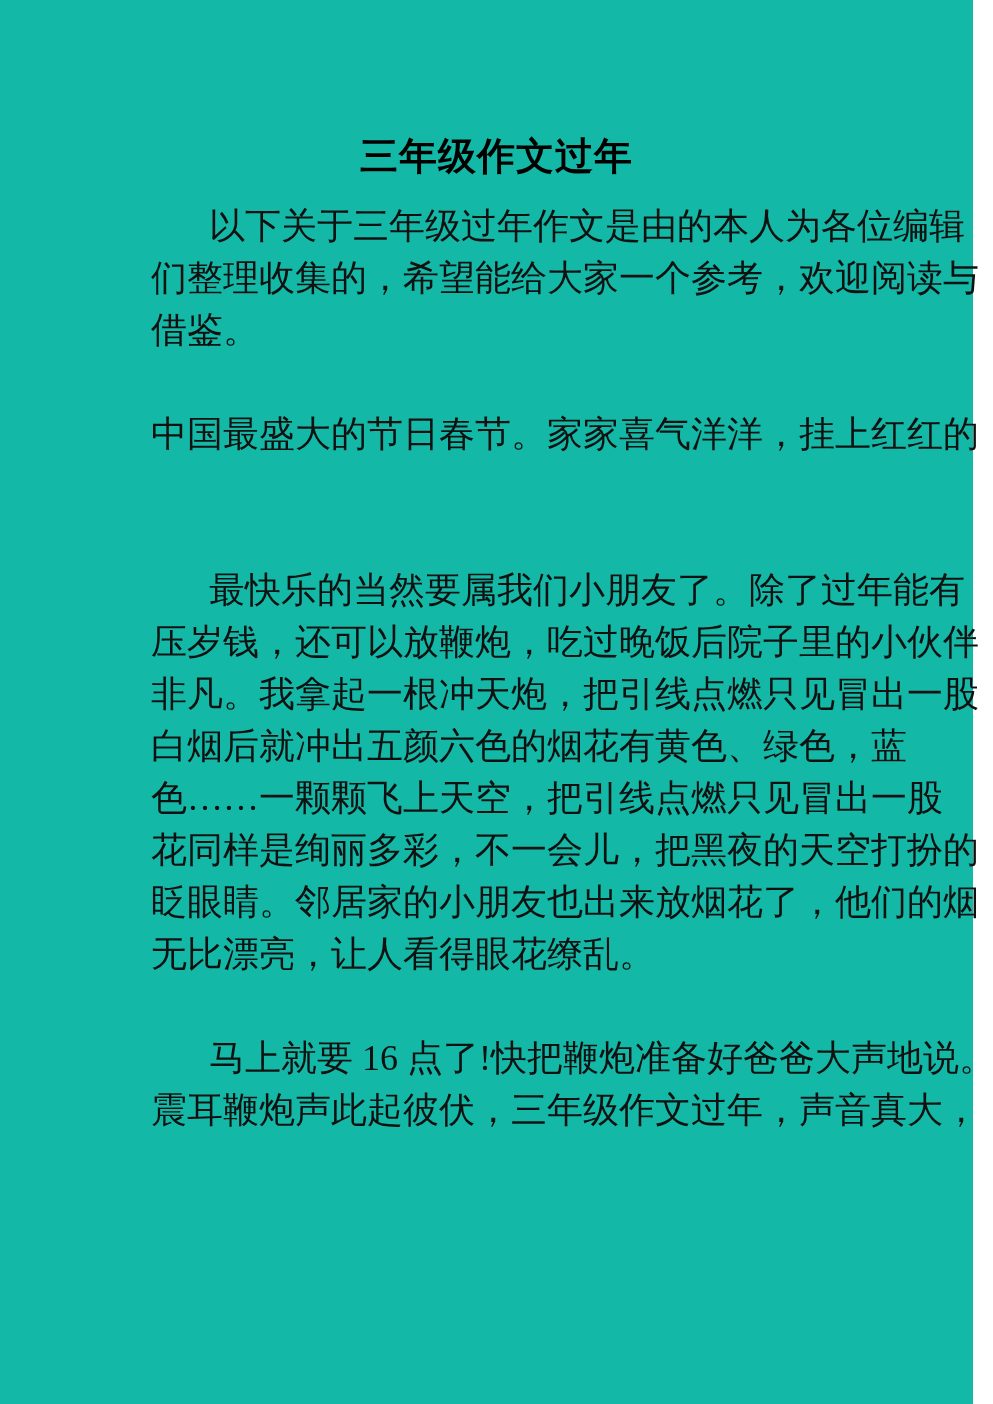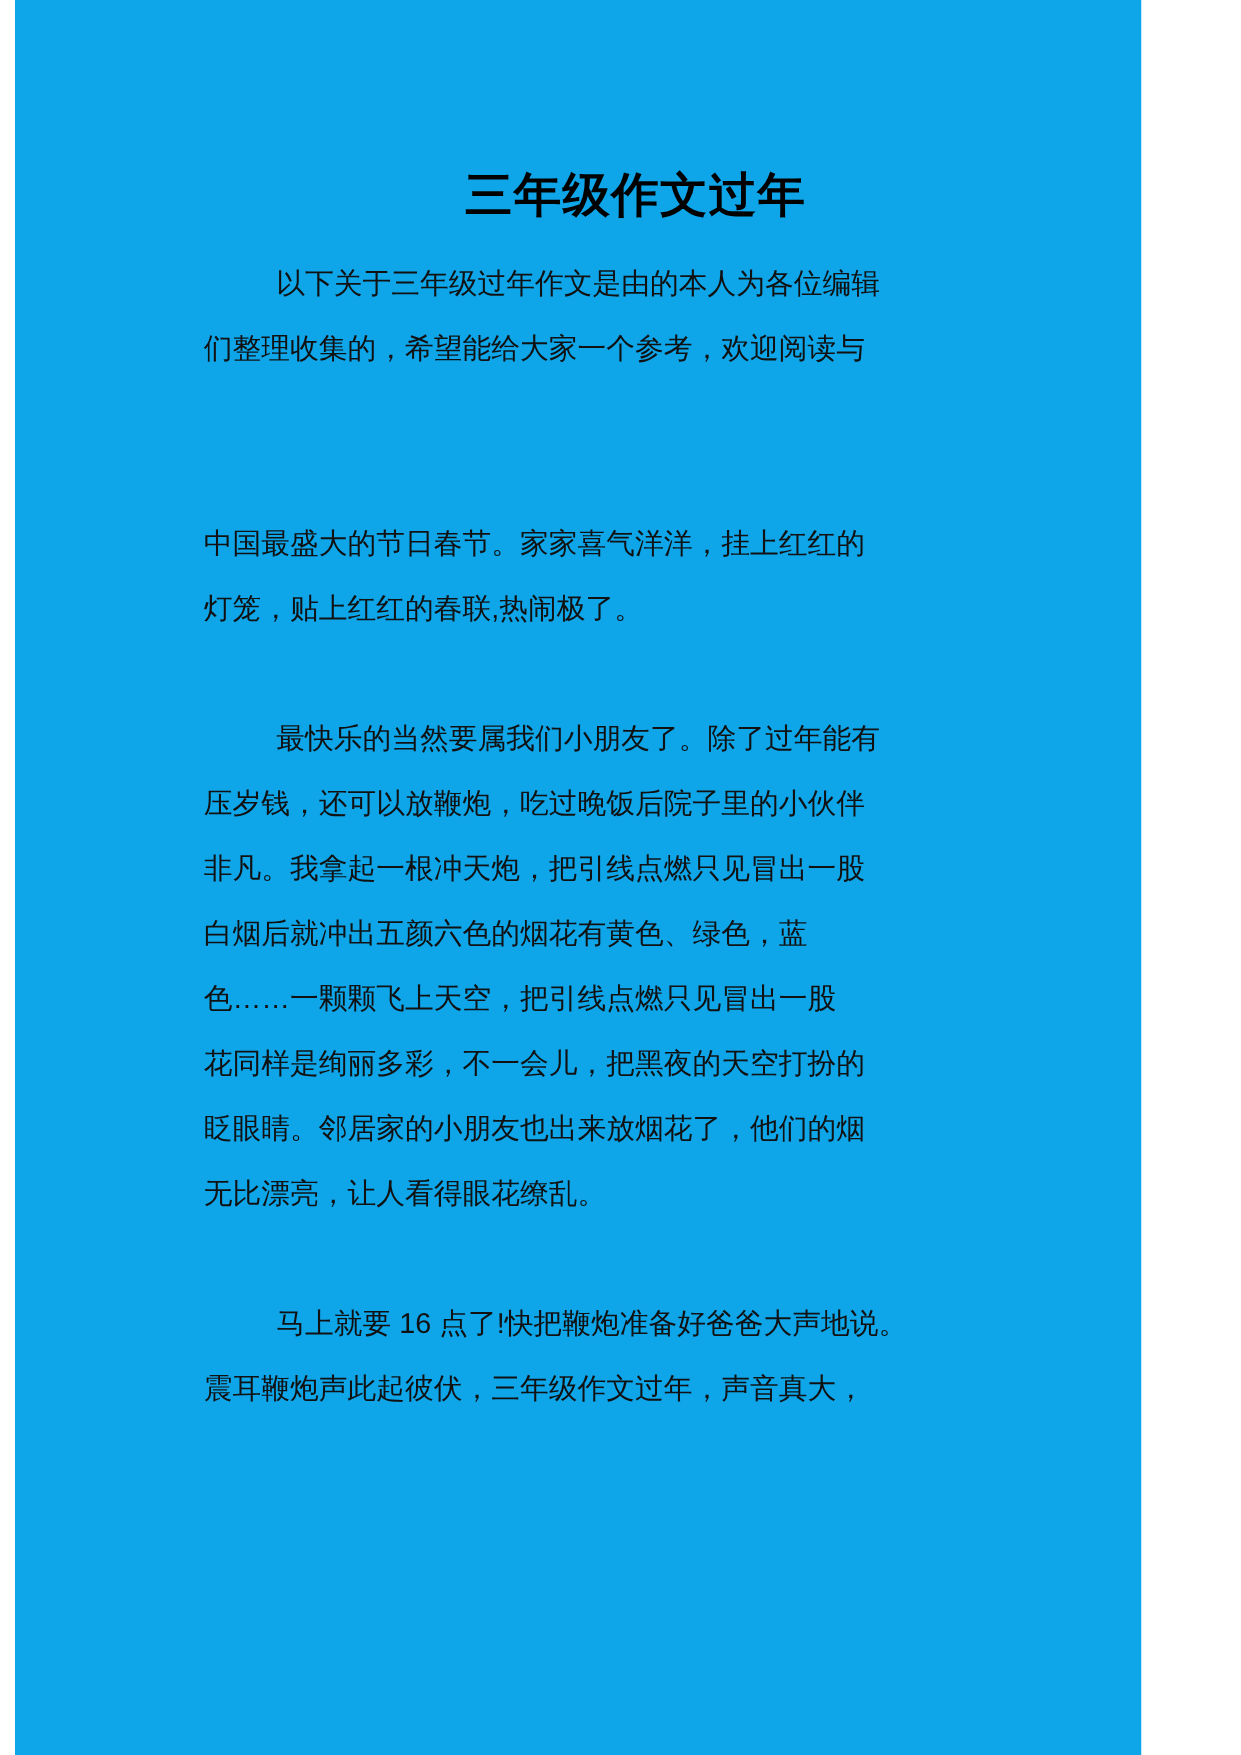--- a/index.html
+++ b/index.html
@@ -9,44 +9,44 @@
     }
     body {
       width: 993px;
       height: 1404px;
       position: relative;
       overflow: hidden;
       color: #111111;
     }
     .page {
       position: absolute;
-      left: 12px; top: 0;
-      width: 901px;
+      left: 0; top: 0;
+      width: 973px;
       height: 1404px;
-      background: #0ea5e9;
+      background: #14b8a6;
     }
     .title {
       position: absolute;
       left: 0;
       width: 993px;
       top: 128px;
       text-align: center;
       font-family: "DejaVu Sans", "Liberation Sans", sans-serif;
       font-weight: bold;
       font-size: 38px;
       line-height: 56px;
       color: #000000;
       letter-spacing: 1px;
     }
     .body-text {
       position: absolute;
       left: 151px;
       width: 720px;
-      font-family: Liberation Sans, sans-serif;
-      font-size: 23px;
+      font-family: Liberation Serif, serif;
+      font-size: 36px;
       line-height: 52px;
       color: #111111;
     }
     .line {
       display: block;
       white-space: nowrap;
       height: 52px;
     }
     .indent {
       padding-left: 58px;
@@ -55,25 +55,25 @@
 </head>
 <body>
 
 <div class="page">
 
   <div class="title">三年级作文过年</div>
 
   <div class="body-text" style="top:200px;">
     <span class="line indent">以下关于三年级过年作文是由的本人为各位编辑</span>
     <span class="line">们整理收集的，希望能给大家一个参考，欢迎阅读与</span>
+    <span class="line">借鉴。</span>
   </div>
 
   <div class="body-text" style="top:408px;">
     <span class="line">中国最盛大的节日春节。家家喜气洋洋，挂上红红的</span>
-    <span class="line">灯笼，贴上红红的春联,热闹极了。</span>
   </div>
 
   <div class="body-text" style="top:564px;">
     <span class="line indent">最快乐的当然要属我们小朋友了。除了过年能有</span>
     <span class="line">压岁钱，还可以放鞭炮，吃过晚饭后院子里的小伙伴</span>
     <span class="line">非凡。我拿起一根冲天炮，把引线点燃只见冒出一股</span>
     <span class="line">白烟后就冲出五颜六色的烟花有黄色、绿色，蓝</span>
     <span class="line">色……一颗颗飞上天空，把引线点燃只见冒出一股</span>
     <span class="line">花同样是绚丽多彩，不一会儿，把黑夜的天空打扮的</span>
     <span class="line">眨眼睛。邻居家的小朋友也出来放烟花了，他们的烟</span>

